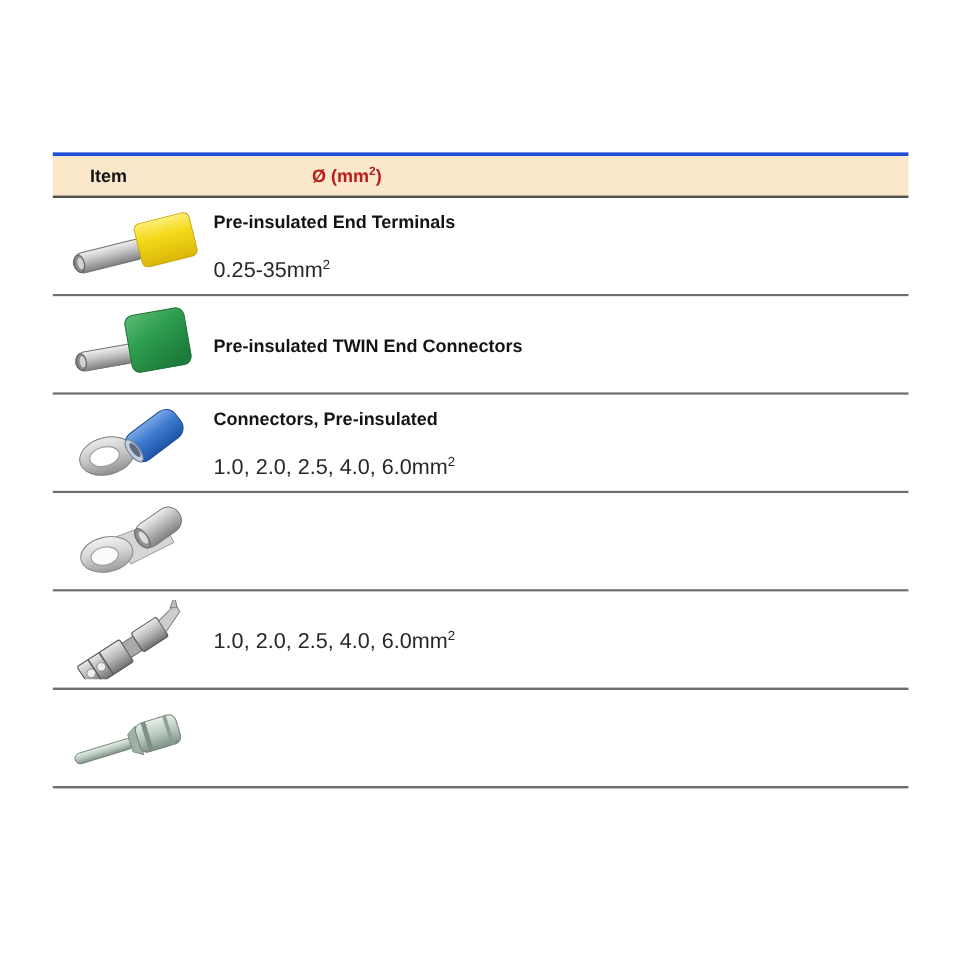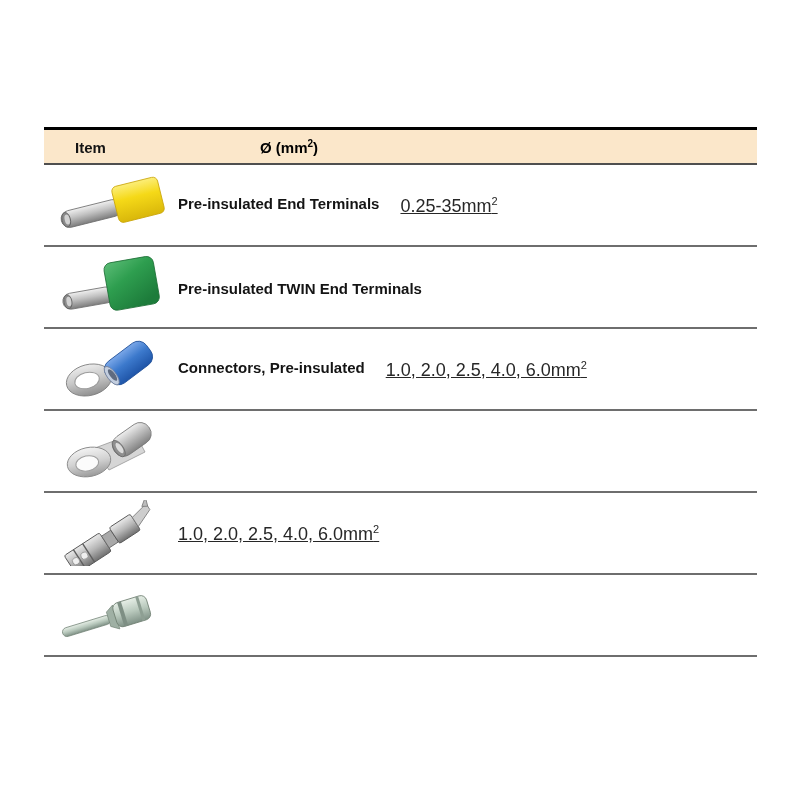--- a/index.html
+++ b/index.html
@@ -5,40 +5,40 @@
   html, body { margin:0; padding:0; }
   body {
     width:800px; height:800px; background:#ffffff; position:relative;
     font-family:"Liberation Sans", sans-serif;
     -webkit-font-smoothing:antialiased;
   }
   .catalog-table { position:absolute; left:44px; top:127px; width:713px; }
 
   .table-header {
     position:relative; height:33px; background:#FBE7CA;
-    border-top:3px solid #000000; border-bottom:2px solid #4f4f4f;
+    border-top:3px solid #1d4ed8; border-bottom:2px solid #4f4f4f;
   }
   .header-item {
     position:absolute; left:31px; top:50%; transform:translateY(-50%);
     font-size:15px; font-weight:bold; color:#141414;
   }
   .header-diameter {
     position:absolute; left:216px; top:50%; transform:translateY(-50%);
-    font-size:15px; font-weight:bold; color:#000000;
+    font-size:15px; font-weight:bold; color:#b91c1c;
   }
   .header-diameter sup { font-size:10px; }
 
   .table-row {
     height:80px; border-bottom:2px solid #6e6e6e;
     display:flex; align-items:center; background:#ffffff;
   }
   .row-icon-cell { flex:0 0 134px; display:flex; justify-content:center; align-items:center; }
-  .row-text-cell { display:flex; flex-direction:row; gap:21px; padding-top:2px;justify-content:center; }
+  .row-text-cell { display:flex; flex-direction:column; gap:21px; padding-top:2px;justify-content:center; }
   .row-title { font-size:15px; font-weight:bold; color:#141414; }
-  .row-sizes { font-size:18px; color:#272727;text-decoration:underline; }
+  .row-sizes { font-size:18px; color:#272727; }
   .row-sizes sup { font-size:11px; }
 </style>
 </head>
 <body>
 
 <div class="catalog-table">
 
   <div class="table-header">
     <span class="header-item">Item</span>
     <span class="header-diameter"><span>Ø (mm</span><sup>2</sup><span>)</span></span>
@@ -90,21 +90,21 @@
         </defs>
         <g transform="rotate(-10 56 33)">
           <rect x="6" y="32" width="52" height="16" rx="8" fill="url(#met2)" stroke="#6f6f6f" stroke-width="0.8"></rect>
           <ellipse cx="11" cy="40" rx="4" ry="7" fill="#8b8b8b" stroke="#5f5f5f" stroke-width="0.8"></ellipse>
           <ellipse cx="12" cy="40" rx="2.4" ry="4.8" fill="#d2d2d2"></ellipse>
           <rect x="52" y="9" width="50" height="48" rx="7" fill="url(#grn2)" stroke="#1c6e35" stroke-width="0.8"></rect>
         </g>
       </svg>
     </div>
     <div class="row-text-cell">
-      <span class="row-title">Pre-insulated TWIN End Terminals</span>
+      <span class="row-title">Pre-insulated TWIN End Connectors</span>
     </div>
   </div>
 
   <div class="table-row">
     <div class="row-icon-cell">
       <svg width="112" height="66" viewBox="0 0 112 66" aria-hidden="true">
         <defs>
           <linearGradient id="met3" x1="0" y1="0" x2="0" y2="1">
             <stop offset="0" stop-color="#ececec"></stop>
               <stop offset="0.5" stop-color="#c6c6c6"></stop>

